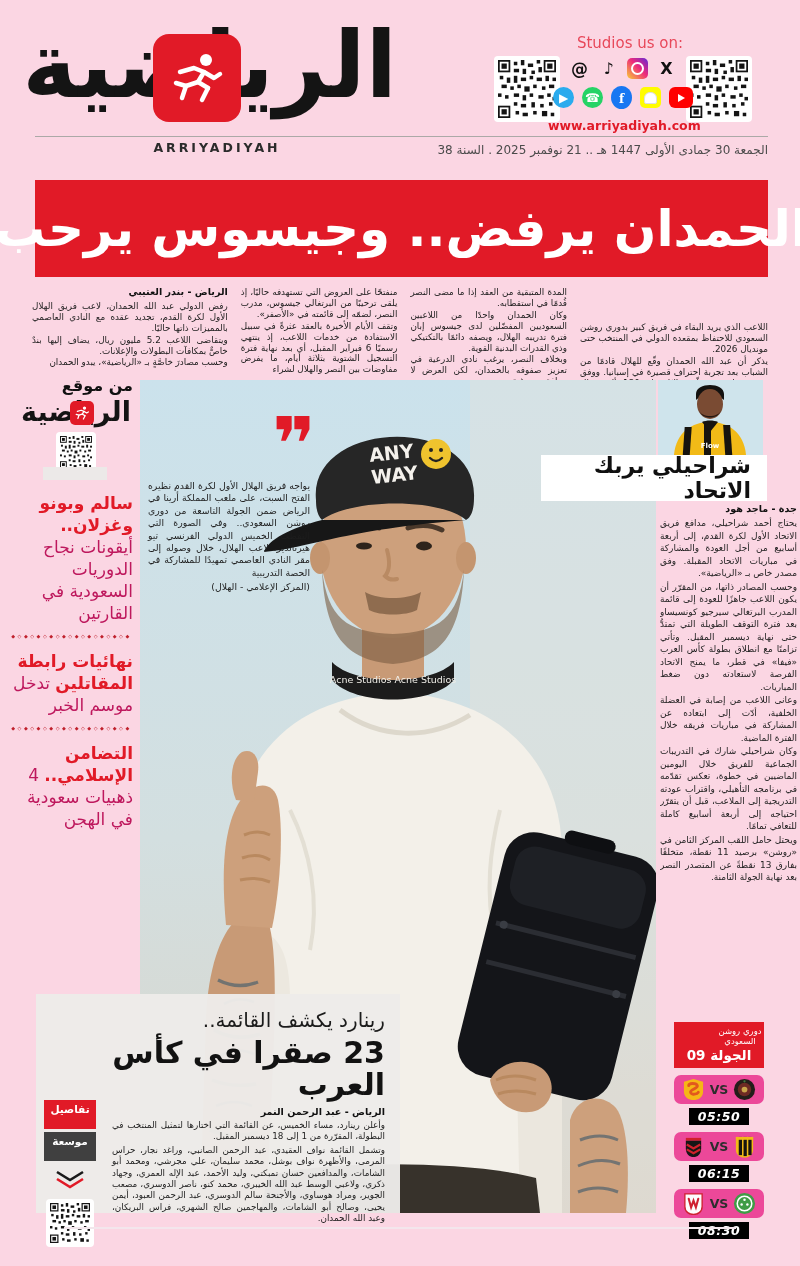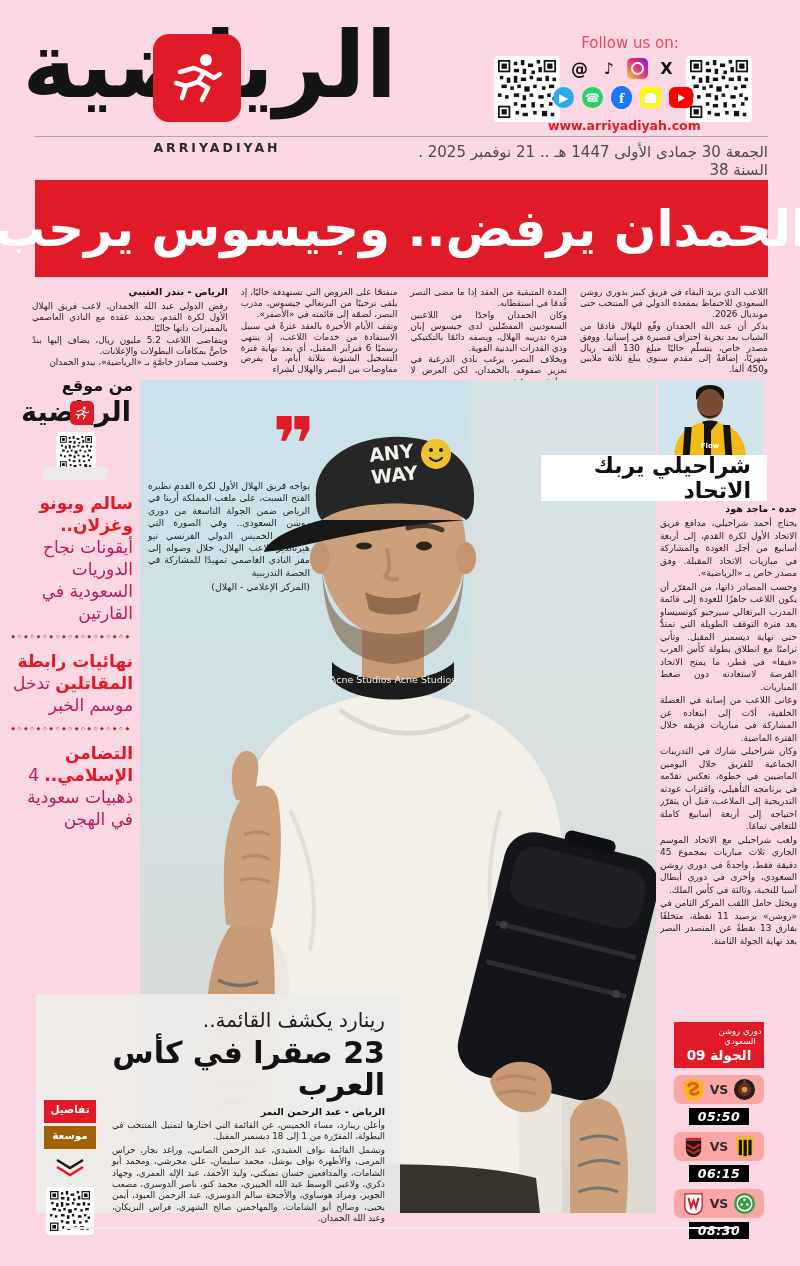--- a/index.html
+++ b/index.html
@@ -34,31 +34,31 @@
   .ic-telegram{background:#2aabee;}
   .ic-whatsapp{background:#25d366;}
   .ic-facebook{background:#1877f2;font-family:"DejaVu Serif",serif;font-size:15px;padding-top:2px;}
   .ic-snapchat{background:#fffc00;}
   .ic-snapchat i{display:block;width:11px;height:10px;background:#fff;border:1px solid #ddd;
                  border-radius:6px 6px 2px 2px;}
   .ic-youtube{background:#ff0000;border-radius:6px;width:24px;}
   .ic-youtube i{display:block;width:0;height:0;border-left:7px solid #fff;border-top:4.5px solid transparent;
                 border-bottom:4.5px solid transparent;}
   .website{left:548px;top:118px;width:152px;text-align:center;font-size:12.5px;font-weight:900;color:#e11a27;}
-  .dateline{left:380px;top:143px;width:388px;text-align:right;font-size:15px;color:#4b4b4b;direction:rtl;}
+  .dateline{left:380px;top:143px;width:388px;text-align:right;font-size:12px;color:#4b4b4b;direction:rtl;}
 
   
   .headline-bar{left:35px;top:180px;width:733px;height:97px;background:#e11a27;display:flex;
                 align-items:center;justify-content:center;}
   .headline-bar h1{margin:0;color:#fff;font-size:50px;font-weight:900;direction:rtl;white-space:nowrap;}
   .lead-cols{left:32px;top:287px;width:736px;height:94px;display:flex;flex-direction:row-reverse;gap:13px;
              direction:rtl;overflow:hidden;}
   .lead-cols .col{flex:1;font-size:8.8px;line-height:10.9px;color:#1c1c1c;text-align:justify;}
   .lead-cols .col.w1{flex:1.25;}
-  .lead-cols .col.w4{flex:1.2;}
+  .lead-cols .col.w4{flex:1.2;margin-top:35px;}
   .lead-cols p{margin:0 0 1px 0;}
   .byline{font-size:9.6px;font-weight:900;color:#111;margin-bottom:3px;direction:rtl;text-align:right;}
 
   
   .side-kicker{left:12px;top:376px;width:121px;text-align:right;font-size:16px;font-weight:900;color:#111;direction:rtl;}
   .side-logo{left:40px;top:398px;width:93px;height:30px;}
   .side-logo .logo-ar{font-size:27px;right:2px;top:-3px;letter-spacing:-1px;}
   .side-logo .logo-mark{left:30px;top:3px;width:24px;height:24px;border-radius:5px;}
   .side-qr{left:56px;top:432px;width:32px;height:32px;}
   .side-gray{left:43px;top:467px;width:64px;height:13px;background:#ece9e8;}
@@ -86,32 +86,32 @@
   .right-col p{margin:0 0 1px 0;font-size:9px;line-height:12.5px;color:#1e1e1e;text-align:justify;}
 
   
   .squad-box{left:36px;top:994px;width:364px;height:219px;background:rgba(237,235,233,.97);
              box-sizing:border-box;padding:14px 15px 8px 76px;direction:rtl;}
   .squad-kicker{font-size:20px;color:#1b1b1b;font-weight:500;}
   .squad-head{font-size:30px;font-weight:900;color:#121212;margin:5px 0 6px 0;line-height:1.05;}
   .squad-byline{font-size:9.6px;font-weight:900;color:#101010;margin-bottom:3px;}
   .squad-box p{margin:0 0 2px 0;font-size:8.8px;line-height:11.4px;color:#1d1d1d;text-align:justify;}
   .rail{left:44px;top:1100px;width:52px;display:flex;flex-direction:column;align-items:center;gap:3px;}
-  .tag{width:52px;height:23px;line-height:19px;text-align:center;color:#fff;font-size:10.5px;font-weight:bold;direction:rtl;}
+  .tag{width:52px;height:29px;line-height:19px;text-align:center;color:#fff;font-size:10.5px;font-weight:bold;direction:rtl;}
   .tag.red{background:#e11a27;}
-  .tag.blk{background:#a16207;}
+  .tag.blk{background:#404040;}
   .chev{margin-top:6px;}
   .rail-qr{margin-top:6px;width:40px;height:40px;}
 
   
   .fixtures{left:674px;top:1022px;width:90px;}
   .fx-head{background:#e11a27;color:#fff;text-align:center;padding:4px 2px 5px;direction:rtl;}
   .fx-head .l1{font-size:8.5px;display:block;margin-left:42px;}
   .fx-head .l2{font-size:13.5px;font-weight:900;display:block;margin-top:1px;}
-  .fx-row{margin-top:7px;background:#fca5a5;border-radius:7px;height:29px;display:flex;align-items:center;
+  .fx-row{margin-top:7px;background:#ec4899;border-radius:7px;height:29px;display:flex;align-items:center;
           justify-content:center;gap:5px;}
   .fx-vs{font-size:12.5px;font-weight:900;color:#2d2d2d;}
   .fx-time{margin:4px auto 0;width:60px;height:17px;background:#000;color:#fff;text-align:center;
            line-height:17px;font-size:12.5px;font-weight:900;font-style:italic;letter-spacing:.5px;}
   .fx-row svg{display:block;}
 
   .bottom-rule{left:64px;top:1227px;width:672px;height:2px;background:#f3e6ec;}
 </style>
 </head>
 <body>
@@ -195,21 +195,21 @@
   <div class="abs logo-wrap">
     <span class="logo-ar">الرياضية</span>
     <span class="logo-mark">
       <svg width="58" height="56" viewBox="0 0 58 56">
           <use href="#runner"></use>
         </svg>
     </span>
   </div>
   <div class="abs logo-latin">ARRIYADIYAH</div>
 
-  <div class="abs follow">Follow us on:</div>
+  <div class="abs follow">Studios us on:</div>
 
   <div class="abs qr-box qr-a">
     <svg viewBox="0 0 33 33">
         <use href="#qr"></use>
       </svg>
   </div>
   <div class="abs qr-box qr-b">
     <svg viewBox="0 0 33 33">
         <use href="#qr"></use>
       </svg>
@@ -398,21 +398,20 @@
   <div class="abs yellow-label">
     <span>شراحيلي يربك الاتحاد</span>
   </div>
 
   <section class="abs right-col">
     <div class="byline">جدة - ماجد هود</div>
     <p>يحتاج أحمد شراحيلي، مدافع فريق الاتحاد الأول لكرة القدم، إلى أربعة أسابيع من أجل العودة والمشاركة في مباريات الاتحاد المقبلة. وفق مصدر خاص بـ «الرياضية».</p>
     <p>وحسب المصادر ذاتها، من المقرّر أن يكون اللاعب جاهزًا للعودة إلى قائمة المدرب البرتغالي سيرجيو كونسيساو بعد فترة التوقف الطويلة التي تمتدُّ حتى نهاية ديسمبر المقبل. وتأتي تزامنًا مع انطلاق بطولة كأس العرب «فيفا» في قطر، ما يمنح الاتحاد الفرصة لاستعادته دون ضغط المباريات.</p>
     <p>وعانى اللاعب من إصابة في العضلة الخلفية، أدّت إلى ابتعاده عن المشاركة في مباريات فريقه خلال الفترة الماضية.</p>
     <p>وكان شراحيلي شارك في التدريبات الجماعية للفريق خلال اليومين الماضيين في خطوة، تعكس تقدّمه في برنامجه التأهيلي، واقتراب عودته التدريجية إلى الملاعب، قبل أن يتقرّر احتياجه إلى أربعة أسابيع كاملة للتعافي تمامًا.</p>
-    <p>ولعب شراحيلي مع الاتحاد الموسم الجاري ثلاث مباريات بمجموع 45 دقيقة فقط، واحدةً في دوري روشن السعودي، وأخرى في دوري أبطال آسيا للنخبة، وثالثة في كأس الملك.</p>
     <p>ويحتل حامل اللقب المركز الثامن في «روشن» برصيد 11 نقطة، متخلفًا بفارق 13 نقطةً عن المتصدر النصر بعد نهاية الجولة الثامنة.</p>
   </section>
 
   <section class="abs squad-box">
     <div class="squad-kicker">رينارد يكشف القائمة..</div>
     <div class="squad-head">23 صقرا في كأس العرب</div>
     <div class="squad-byline">الرياض - عبد الرحمن النمر</div>
     <p>وأعلن رينارد، مساء الخميس، عن القائمة التي اختارها لتمثيل المنتخب في البطولة، المقرّرة من 1 إلى 18 ديسمبر المقبل.</p>
     <p>وتشمل القائمة نواف العقيدي، عبد الرحمن الصانبي، وراغد نجار، حراس المرمى، والأظهرة نواف بوشل، محمد سليمان، علي مجرشي، ومحمد أبو الشامات، والمدافعين حسان تمبكتي، وليد الأحمد، عبد الإله العمري، وجهاد ذكري، ولاعبي الوسط عبد الله الخيبري، محمد كنو، ناصر الدوسري، مصعب الجوير، ومراد هوساوي، والأجنحة سالم الدوسري، عبد الرحمن العبود، أيمن يحيى، وصالح أبو الشامات، والمهاجمين صالح الشهري، فراس البريكان، وعبد الله الحمدان.</p>
   </section>

